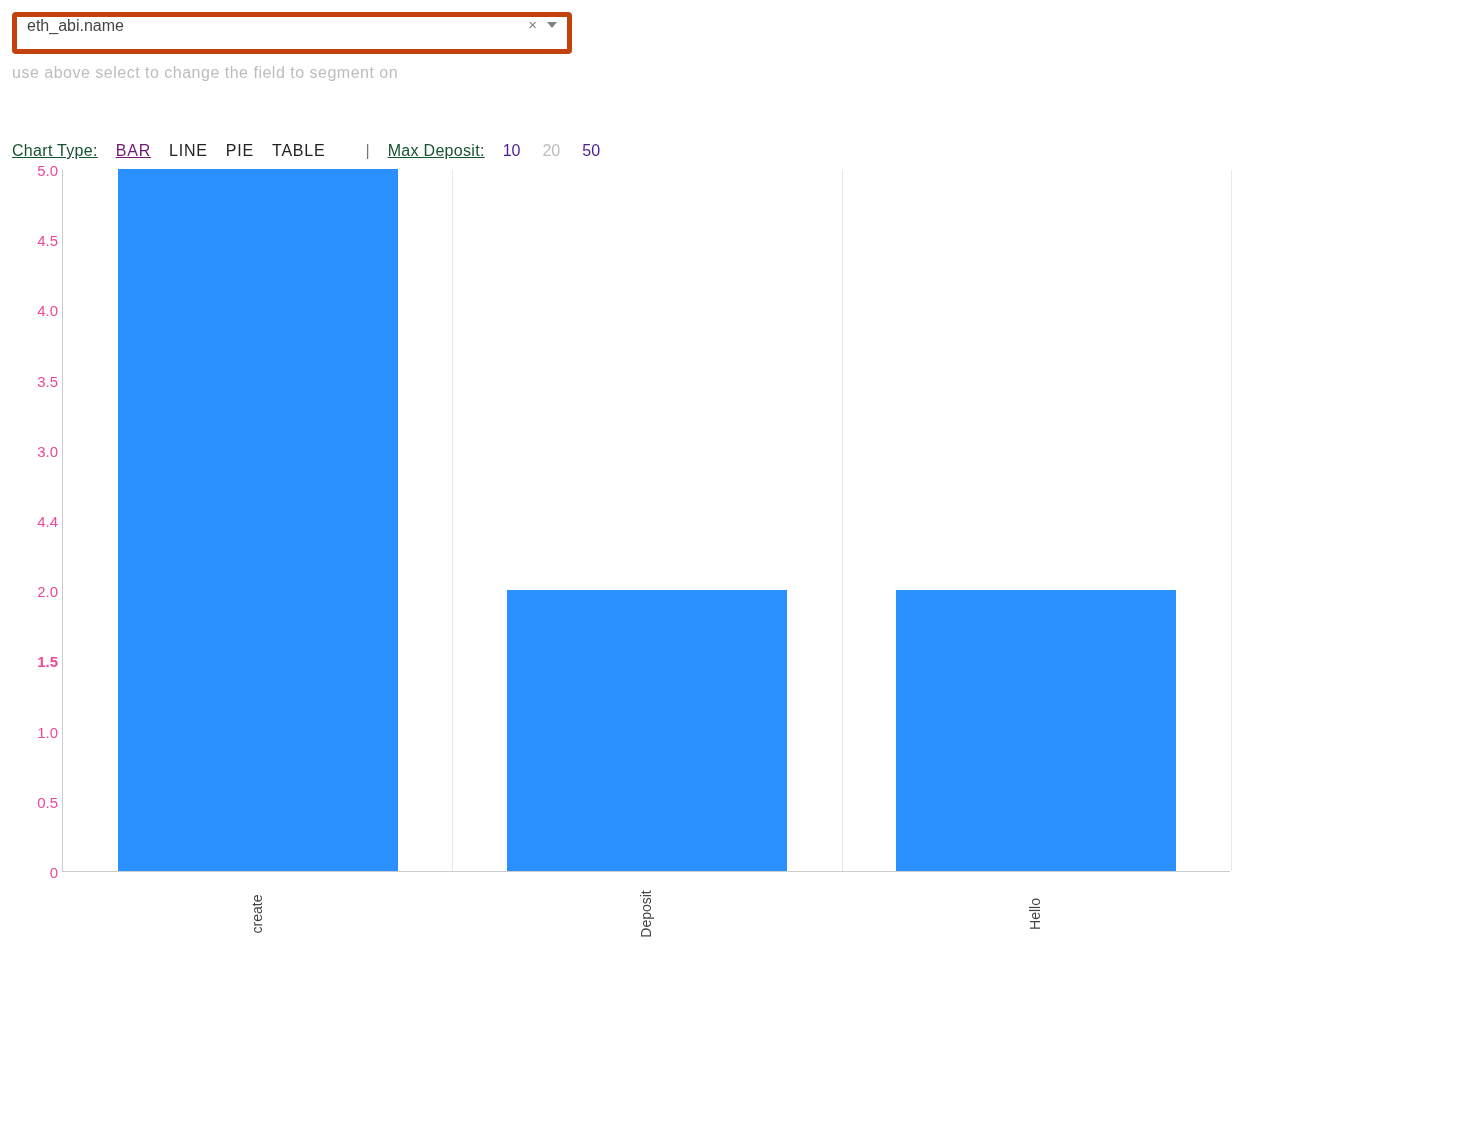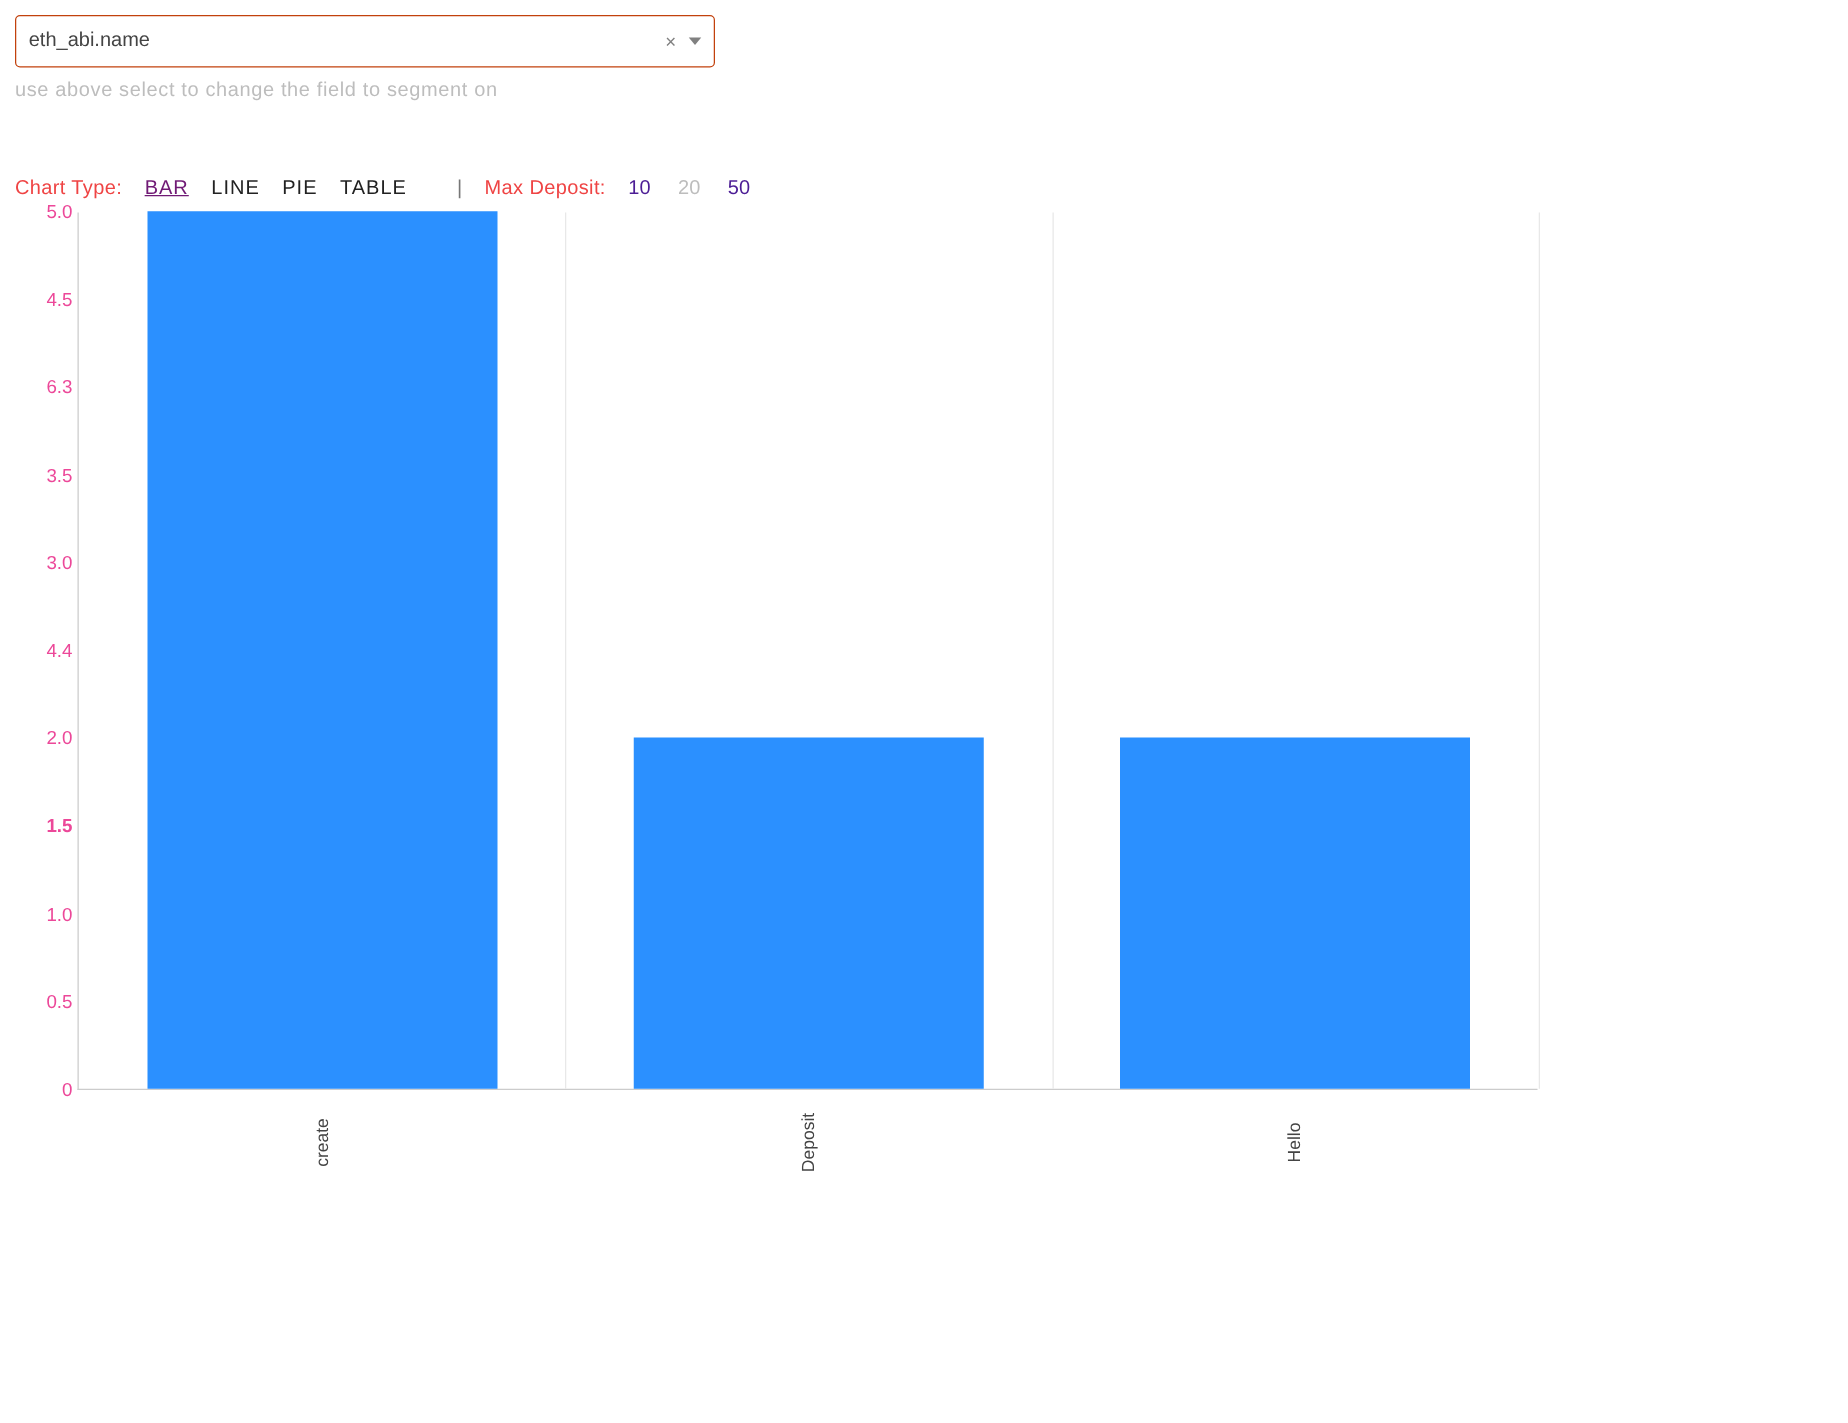--- a/index.html
+++ b/index.html
@@ -7,25 +7,25 @@
     margin: 0;
     padding: 12px;
     font-family: -apple-system, BlinkMacSystemFont, "Segoe UI", Helvetica, Arial, sans-serif;
     background: #fff;
     color: #333;
     width: 1478px;
   }
   .select-wrap {
     position: relative;
     width: 560px;
-    border: 1px solid #c2410c;
+    border: 5px solid #c2410c;
     border-radius: 4px;
     height: 42px;
     display: flex;
-    align-items: center;
+    align-items: flex-start;
     padding: 0 10px;
     font-size: 16px;
     color: #444;
   }
   .select-value { flex: 1; }
   .select-icons {
     display: flex;
     align-items: center;
     gap: 10px;
     color: #808080;
@@ -45,21 +45,21 @@
     letter-spacing: 0.5px;
   }
   .controls {
     margin-top: 60px;
     display: flex;
     align-items: center;
     gap: 18px;
     font-size: 16px;
     color: #555;
   }
-  .controls .label { color: #ef4444; letter-spacing: 0.3px; }
+  .controls .label { color: #14532d; letter-spacing: 0.3px; text-decoration: underline; }
   .controls .opt {
     color: #222;
     cursor: pointer;
     letter-spacing: 0.8px;
   }
   .controls .opt.active { color: #701a75; text-decoration: underline; }
   .controls .sep { color: #777; margin-left: 4px; }
   .controls .num {
     color: #4c1d95;
     cursor: pointer;
@@ -133,21 +133,21 @@
 <div class="chart-container">
   <div id="y-ticks">
       <div class="y-tick" style="top: 706px;">0</div>
       <div class="y-tick" style="top: 635.8px;">0.5</div>
       <div class="y-tick" style="top: 565.6px;">1.0</div>
       <div class="y-tick" style="top: 495.4px; font-weight: bold;">1.5</div>
       <div class="y-tick" style="top: 425.2px;">2.0</div>
       <div class="y-tick" style="top: 355px;">4.4</div>
       <div class="y-tick" style="top: 284.8px;">3.0</div>
       <div class="y-tick" style="top: 214.6px;">3.5</div>
-      <div class="y-tick" style="top: 144.4px;">6.3</div>
+      <div class="y-tick" style="top: 144.4px;">4.0</div>
       <div class="y-tick" style="top: 74.2px;">4.5</div>
       <div class="y-tick" style="top: 4px;">5.0</div>
     </div>
   <div class="plot-area" id="plot-area">
       <div class="grid-v" style="left: 389.333px;"></div>
       <div class="grid-v" style="left: 778.667px;"></div>
       <div class="grid-v" style="left: 1168px;"></div>
       <div class="bar" style="left: 54.5067px; width: 280.32px; height: 702px; background: rgb(43, 144, 255);"></div>
       <div class="bar" style="left: 443.84px; width: 280.32px; height: 280.8px; background: rgb(43, 144, 255);"></div>
       <div class="bar" style="left: 833.173px; width: 280.32px; height: 280.8px; background: rgb(43, 144, 255);"></div>

